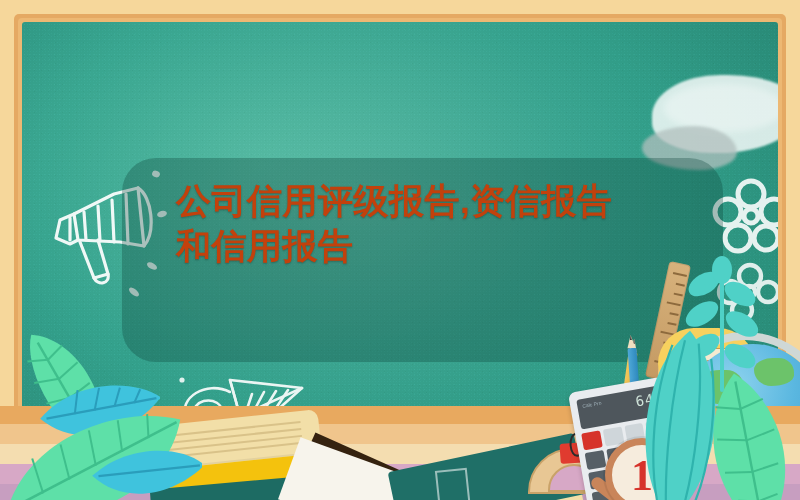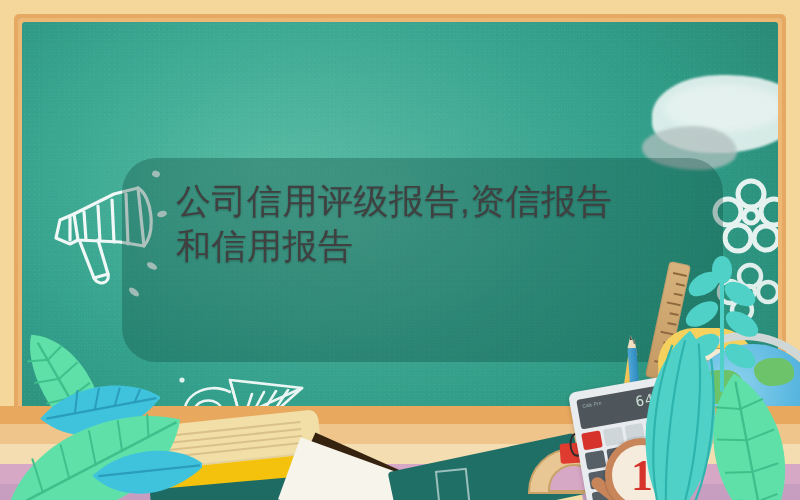--- a/index.html
+++ b/index.html
@@ -65,24 +65,24 @@
     width:601px;height:204px;
     background:rgba(10,62,52,.30);
     border-radius:34px;
   }
 
   
   .headline{
     position:absolute;
     left:176px;top:178px;
     width:470px;
-    color:#404040;
+    color:#c2410c;
     font-size:35px;
     line-height:45px;
-    font-weight:normal;
+    font-weight:bold;
     letter-spacing:.5px;
     text-shadow:0 1px 2px rgba(0,0,0,.25);
     white-space:pre-wrap;
     word-break:break-all;
   }
 
   
   .chalk{position:absolute;pointer-events:none;}
   .chalk svg{display:block;}
 

